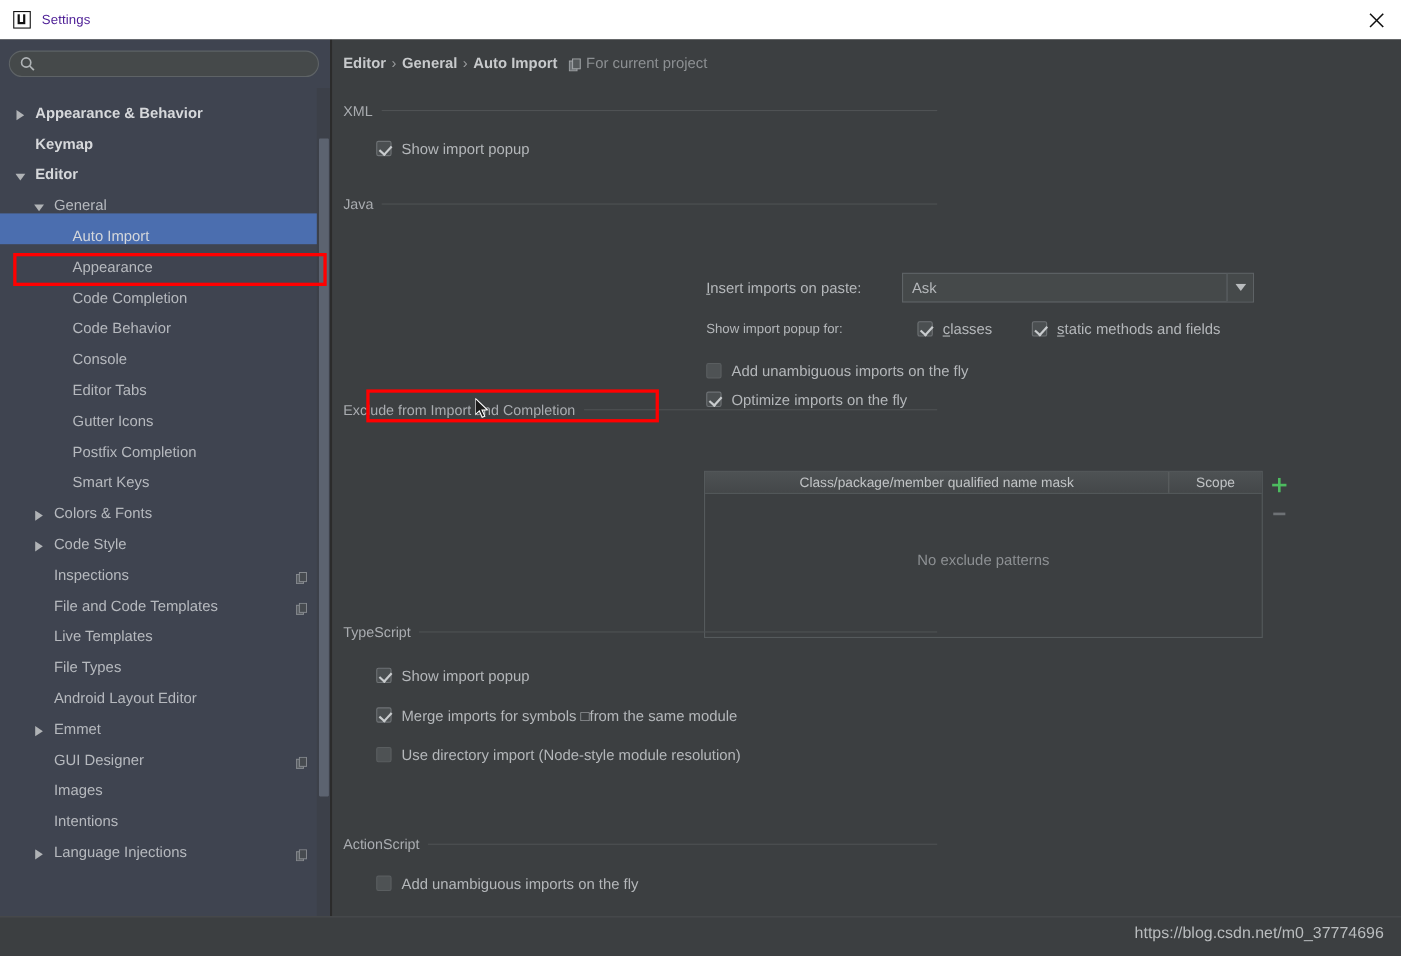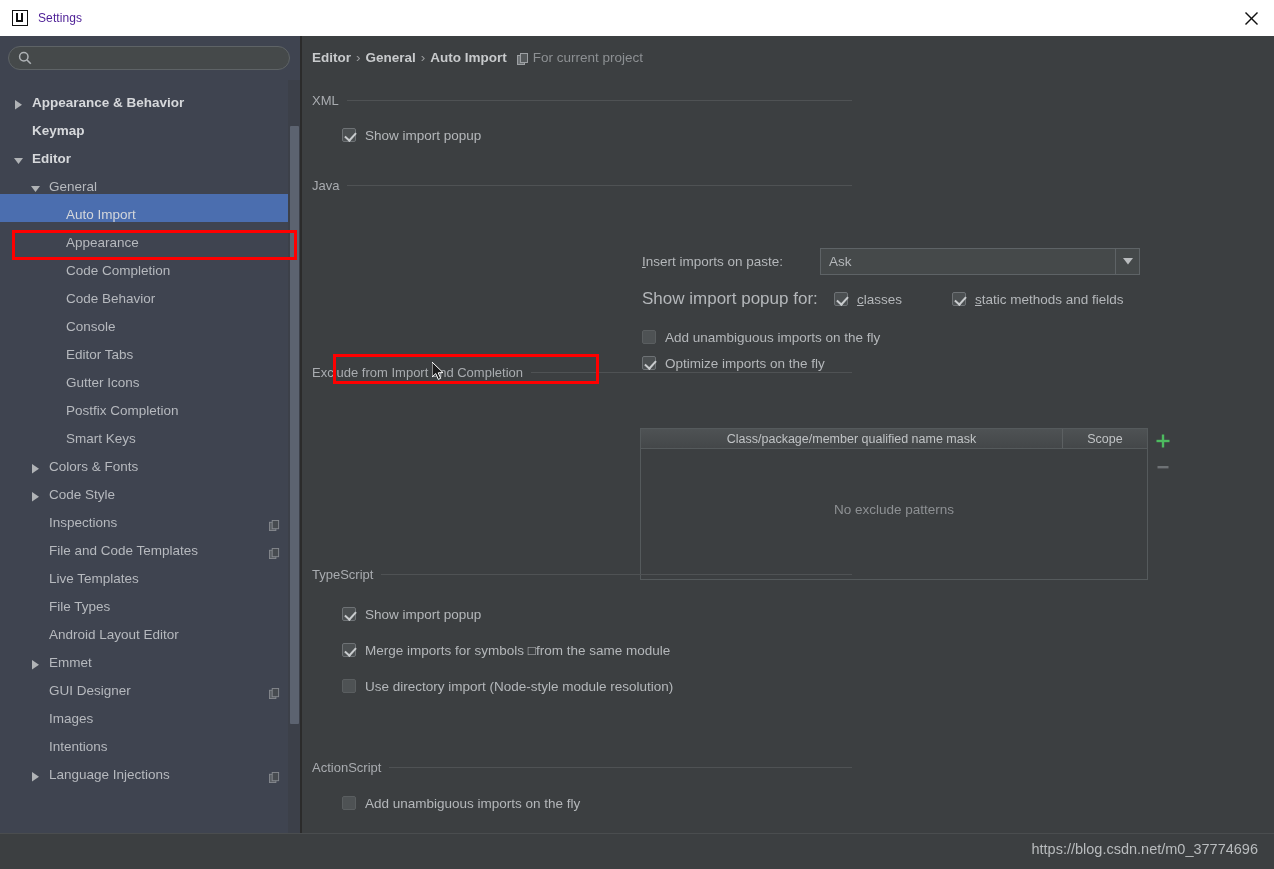--- a/index.html
+++ b/index.html
@@ -584,22 +584,22 @@
         <span id="combo-value">Ask</span>
         <span id="combo-arrow-btn">
           <svg width="10" height="7" viewBox="0 0 10 7">
               <polygon points="0,0 10,0 5,6.5" fill="#B9BCBE"></polygon>
             </svg>
         </span>
       </div>
     </div>
 
     <div style="position:absolute; left:340px; top:252px; display:flex; align-items:center;">
-      <span style="font-size:17px; color:#B4B7BA; width:192px;">Show import popup for:</span>
-      <div class="opt-row" style="width:118px;">
+      <span style="font-size:12px; color:#B4B7BA; width:192px;">Show import popup for:</span>
+      <div class="opt-row" style="width:104px;">
         <span class="cb checked"></span>
         <span class="opt-label"><span class="mnem">c</span><span>lasses</span></span>
       </div>
       <div class="opt-row">
         <span class="cb checked"></span>
         <span class="opt-label"><span class="mnem">s</span><span>tatic methods and fields</span></span>
       </div>
     </div>
 
     <div style="position:absolute; left:340px; top:288px;">

